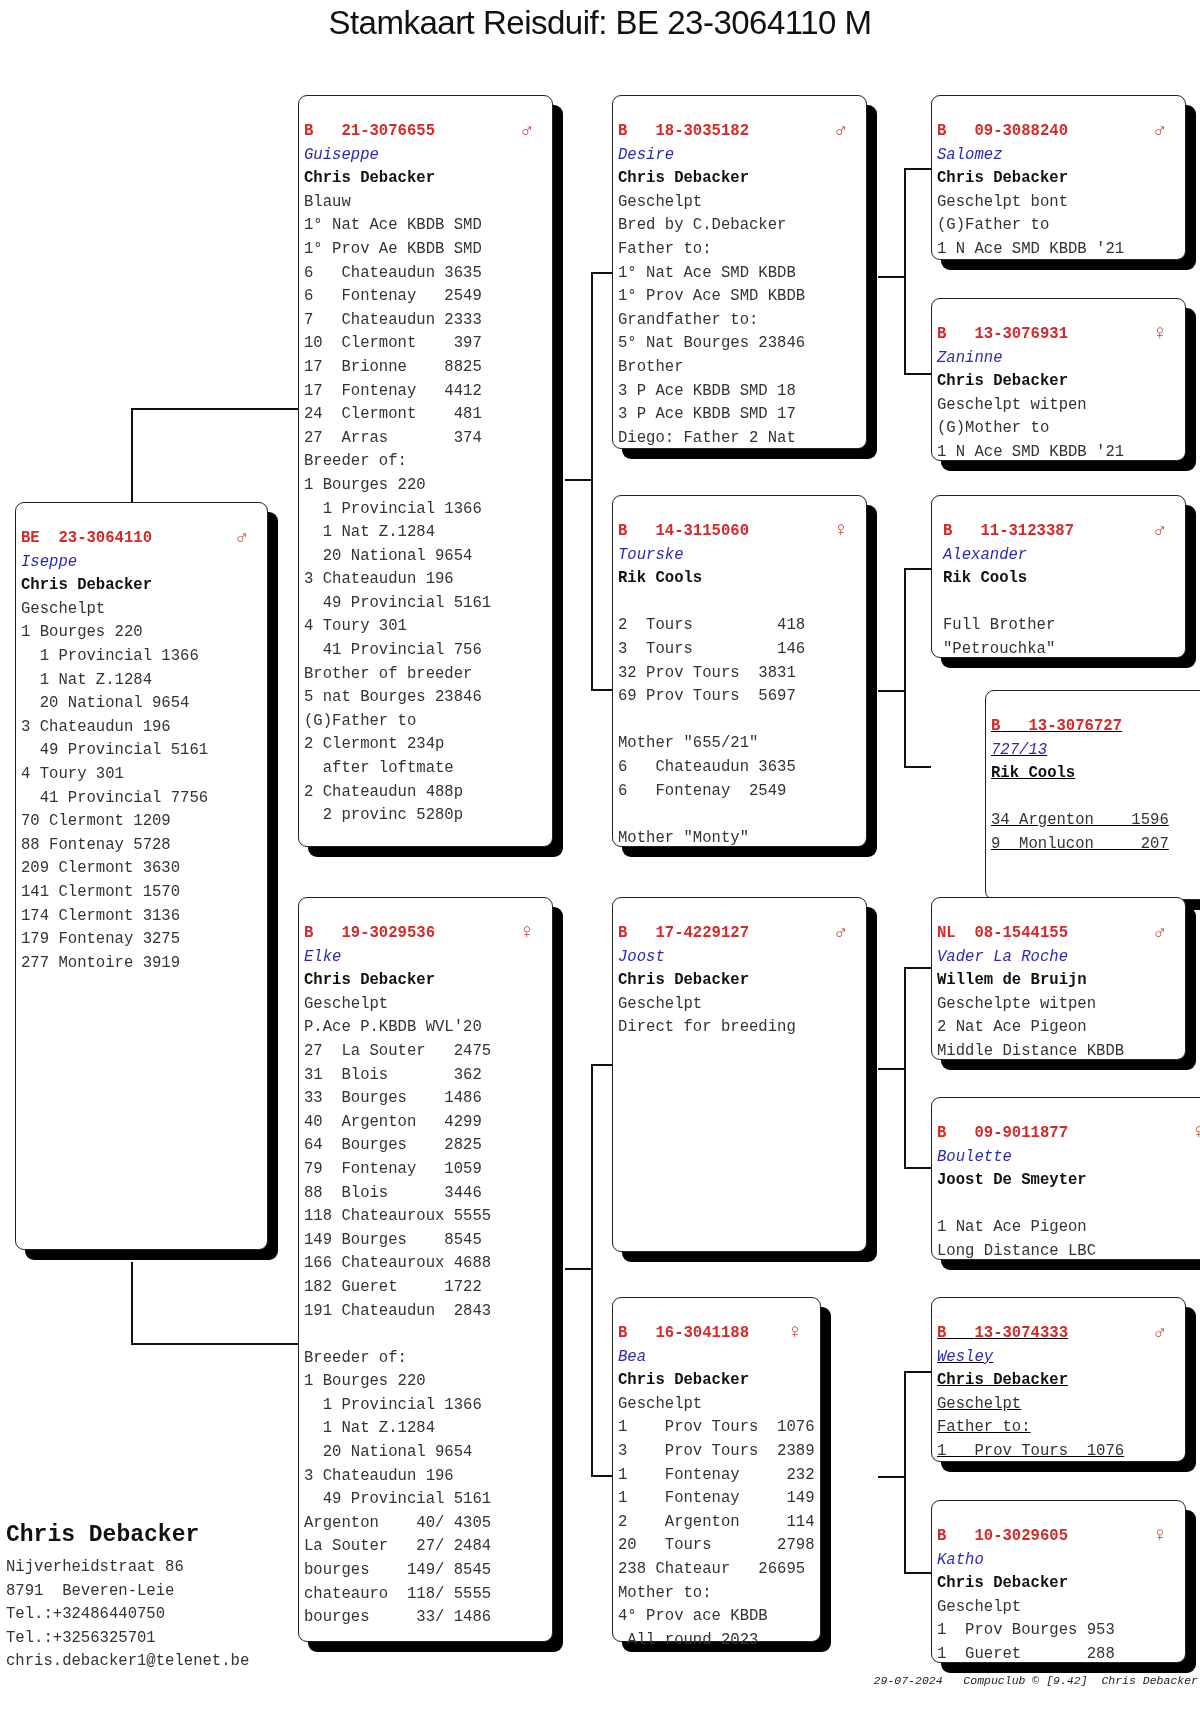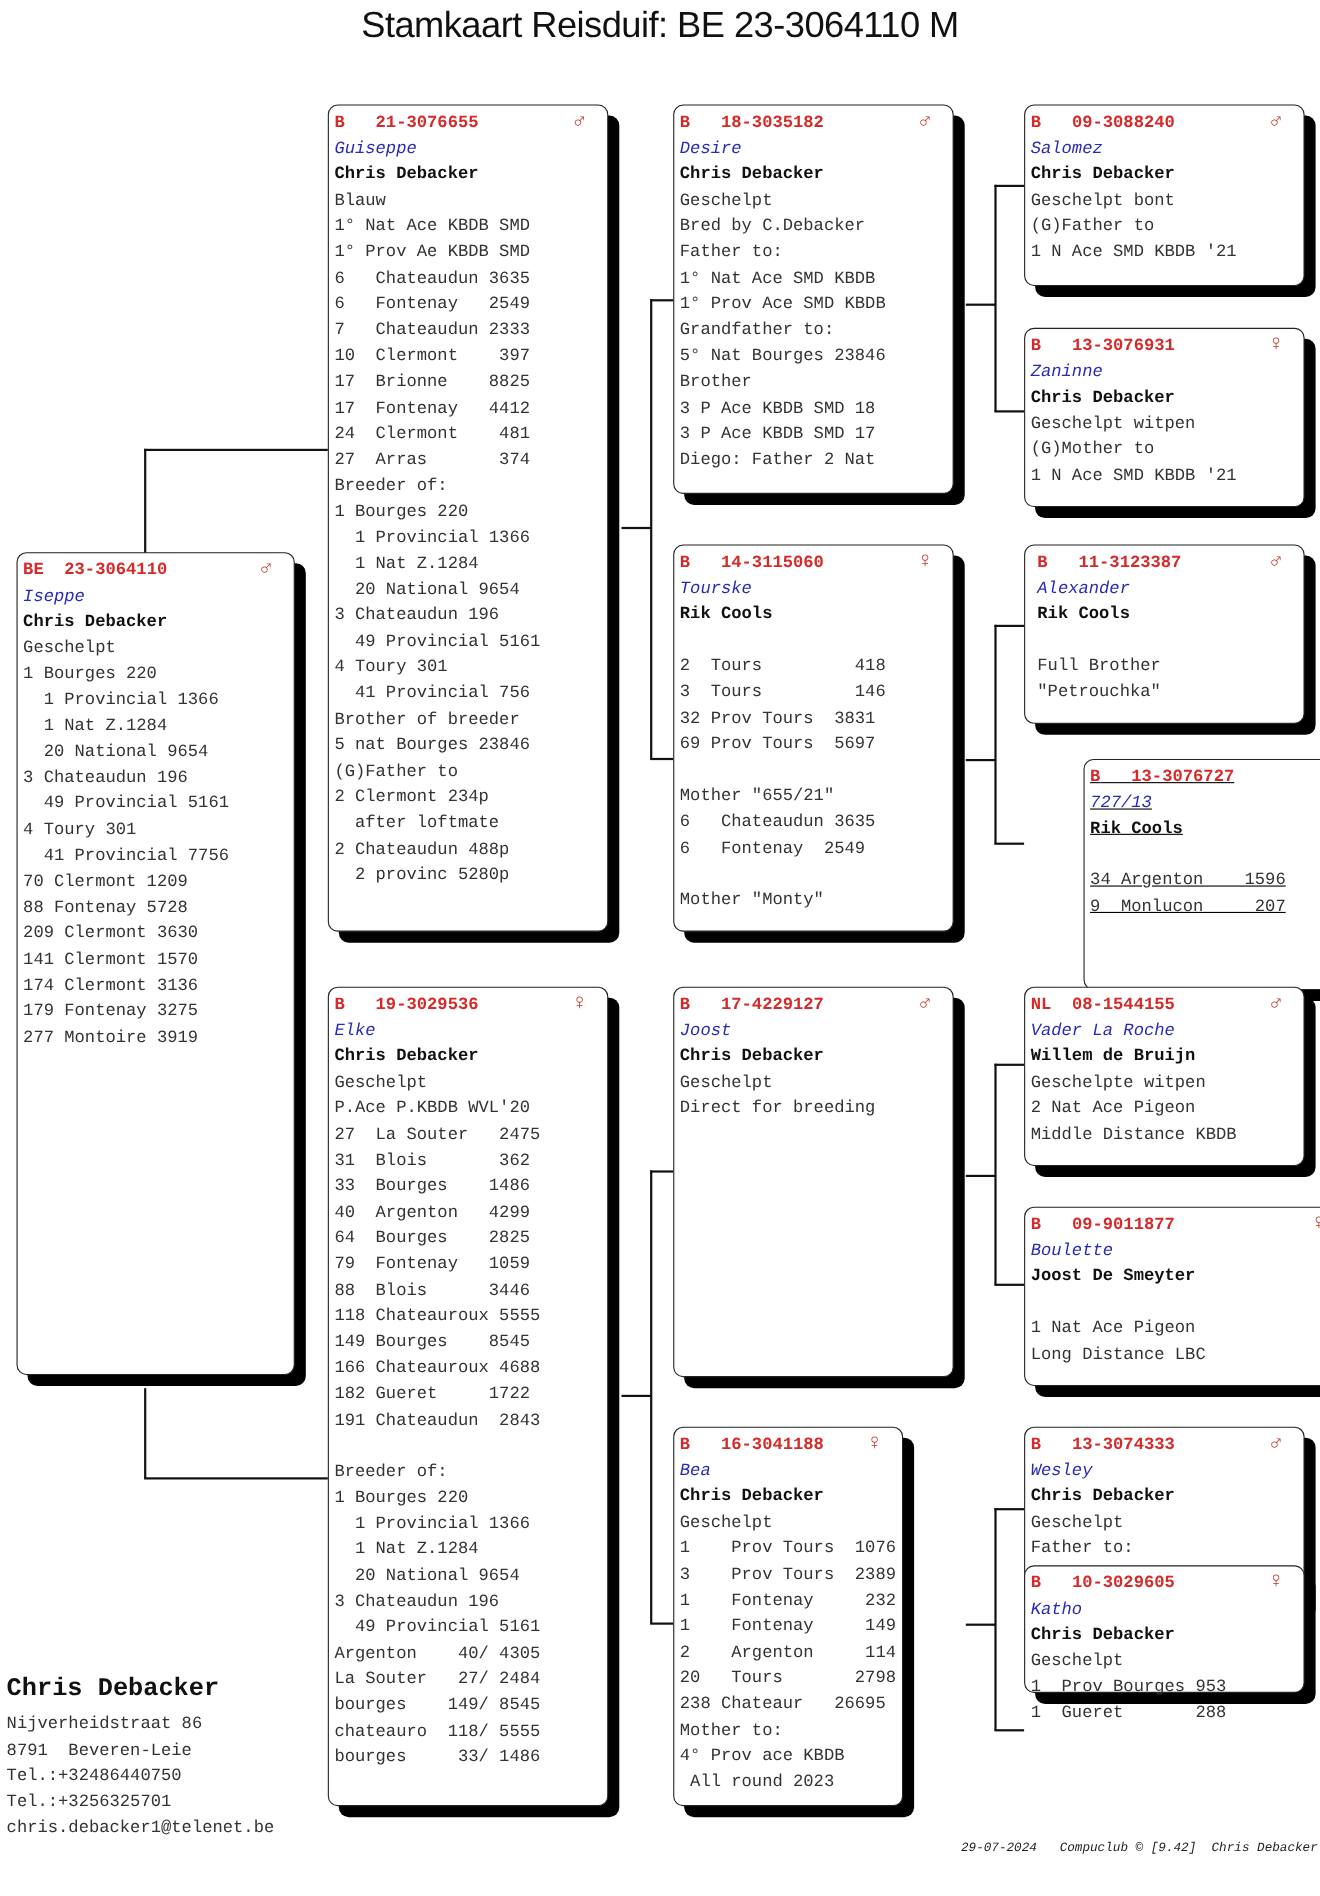--- a/index.html
+++ b/index.html
@@ -1,20 +1,20 @@
 <!DOCTYPE html>
 <html><head>
 <meta charset="utf-8">
 <style>
   html, body { margin:0; padding:0; background:#fff; }
   body { width:1200px; height:1724px; position:relative; overflow:hidden; font-family:"Liberation Mono", "DejaVu Sans Mono", monospace; }
   .title { position:absolute; left:0; top:4px; width:1200px; text-align:center; font-family:"Liberation Sans", "DejaVu Sans", sans-serif; font-size:33px; color:#111; letter-spacing:-0.5px; }
   .card { position:absolute; background:#fff; border:1.5px solid #222; border-radius:9px; box-shadow:10px 10px 0 #000; box-sizing:border-box; padding:4px 5px 4px 5px; }
   .line { font-size:15.6px; line-height:23.6px; height:23.6px; white-space:pre; color:#333; }
-  .ring { color:#d42a2a; font-weight:bold; position:relative; }
+  .ring { color:#d42a2a; font-weight:bold; position:relative;margin-top:20px; }
   .ring .sex { position:absolute; right:14px; top:0; font-size:20px; line-height:22px; color:#c0392b; font-weight:normal; }
   .pname { color:#2a2ab5; font-style:italic; }
   .owner { color:#111; font-weight:bold; }
   .conn { position:absolute; background:#111; }
   .footer-owner { position:absolute; left:6px; top:1522px; font-size:23px; font-weight:bold; color:#111; }
   .footer-lines { position:absolute; left:6px; top:1556px; }
   .footer-lines .line { font-size:15.6px; line-height:23.6px; color:#333; }
   .stamp { position:absolute; right:2px; top:1674px; font-size:11.5px; font-style:italic; color:#222; white-space:pre; }
 </style>
 </head>
@@ -238,29 +238,29 @@
     <div class="line">Middle Distance KBDB</div>
   </div>
 <div class="card" style="left:931px; top:1097px; width:294px; height:163px;">
     <div class="line ring"><span>B</span>   <span>09-9011877</span><span class="sex">♀</span></div>
     <div class="line pname">Boulette</div>
     <div class="line owner">Joost De Smeyter</div>
     <div class="line"></div>
     <div class="line">1 Nat Ace Pigeon</div>
     <div class="line">Long Distance LBC</div>
   </div>
-<div class="card" style="left:931px; top:1297px; width:255px; height:165px;">
+<div class="card" style="left:931px; top:1297px; width:255px; height:165px;text-decoration:underline;">
     <div class="line ring"><span>B</span>   <span>13-3074333</span><span class="sex">♂</span></div>
     <div class="line pname">Wesley</div>
     <div class="line owner">Chris Debacker</div>
     <div class="line">Geschelpt</div>
     <div class="line">Father to:</div>
     <div class="line">1   Prov Tours  1076</div>
   </div>
-<div class="card" style="left:931px; top:1423px; width:255px; height:116px;font-family:Liberation Mono, monospace;">
+<div class="card" style="left:931px; top:1500px; width:255px; height:163px;font-family:Liberation Mono, monospace;">
     <div class="line ring"><span>B</span>   <span>10-3029605</span><span class="sex">♀</span></div>
     <div class="line pname">Katho</div>
     <div class="line owner">Chris Debacker</div>
     <div class="line">Geschelpt</div>
     <div class="line">1  Prov Bourges 953</div>
     <div class="line">1  Gueret       288</div>
   </div>
 
 <div class="footer-owner">Chris Debacker</div>
 <div class="footer-lines">

